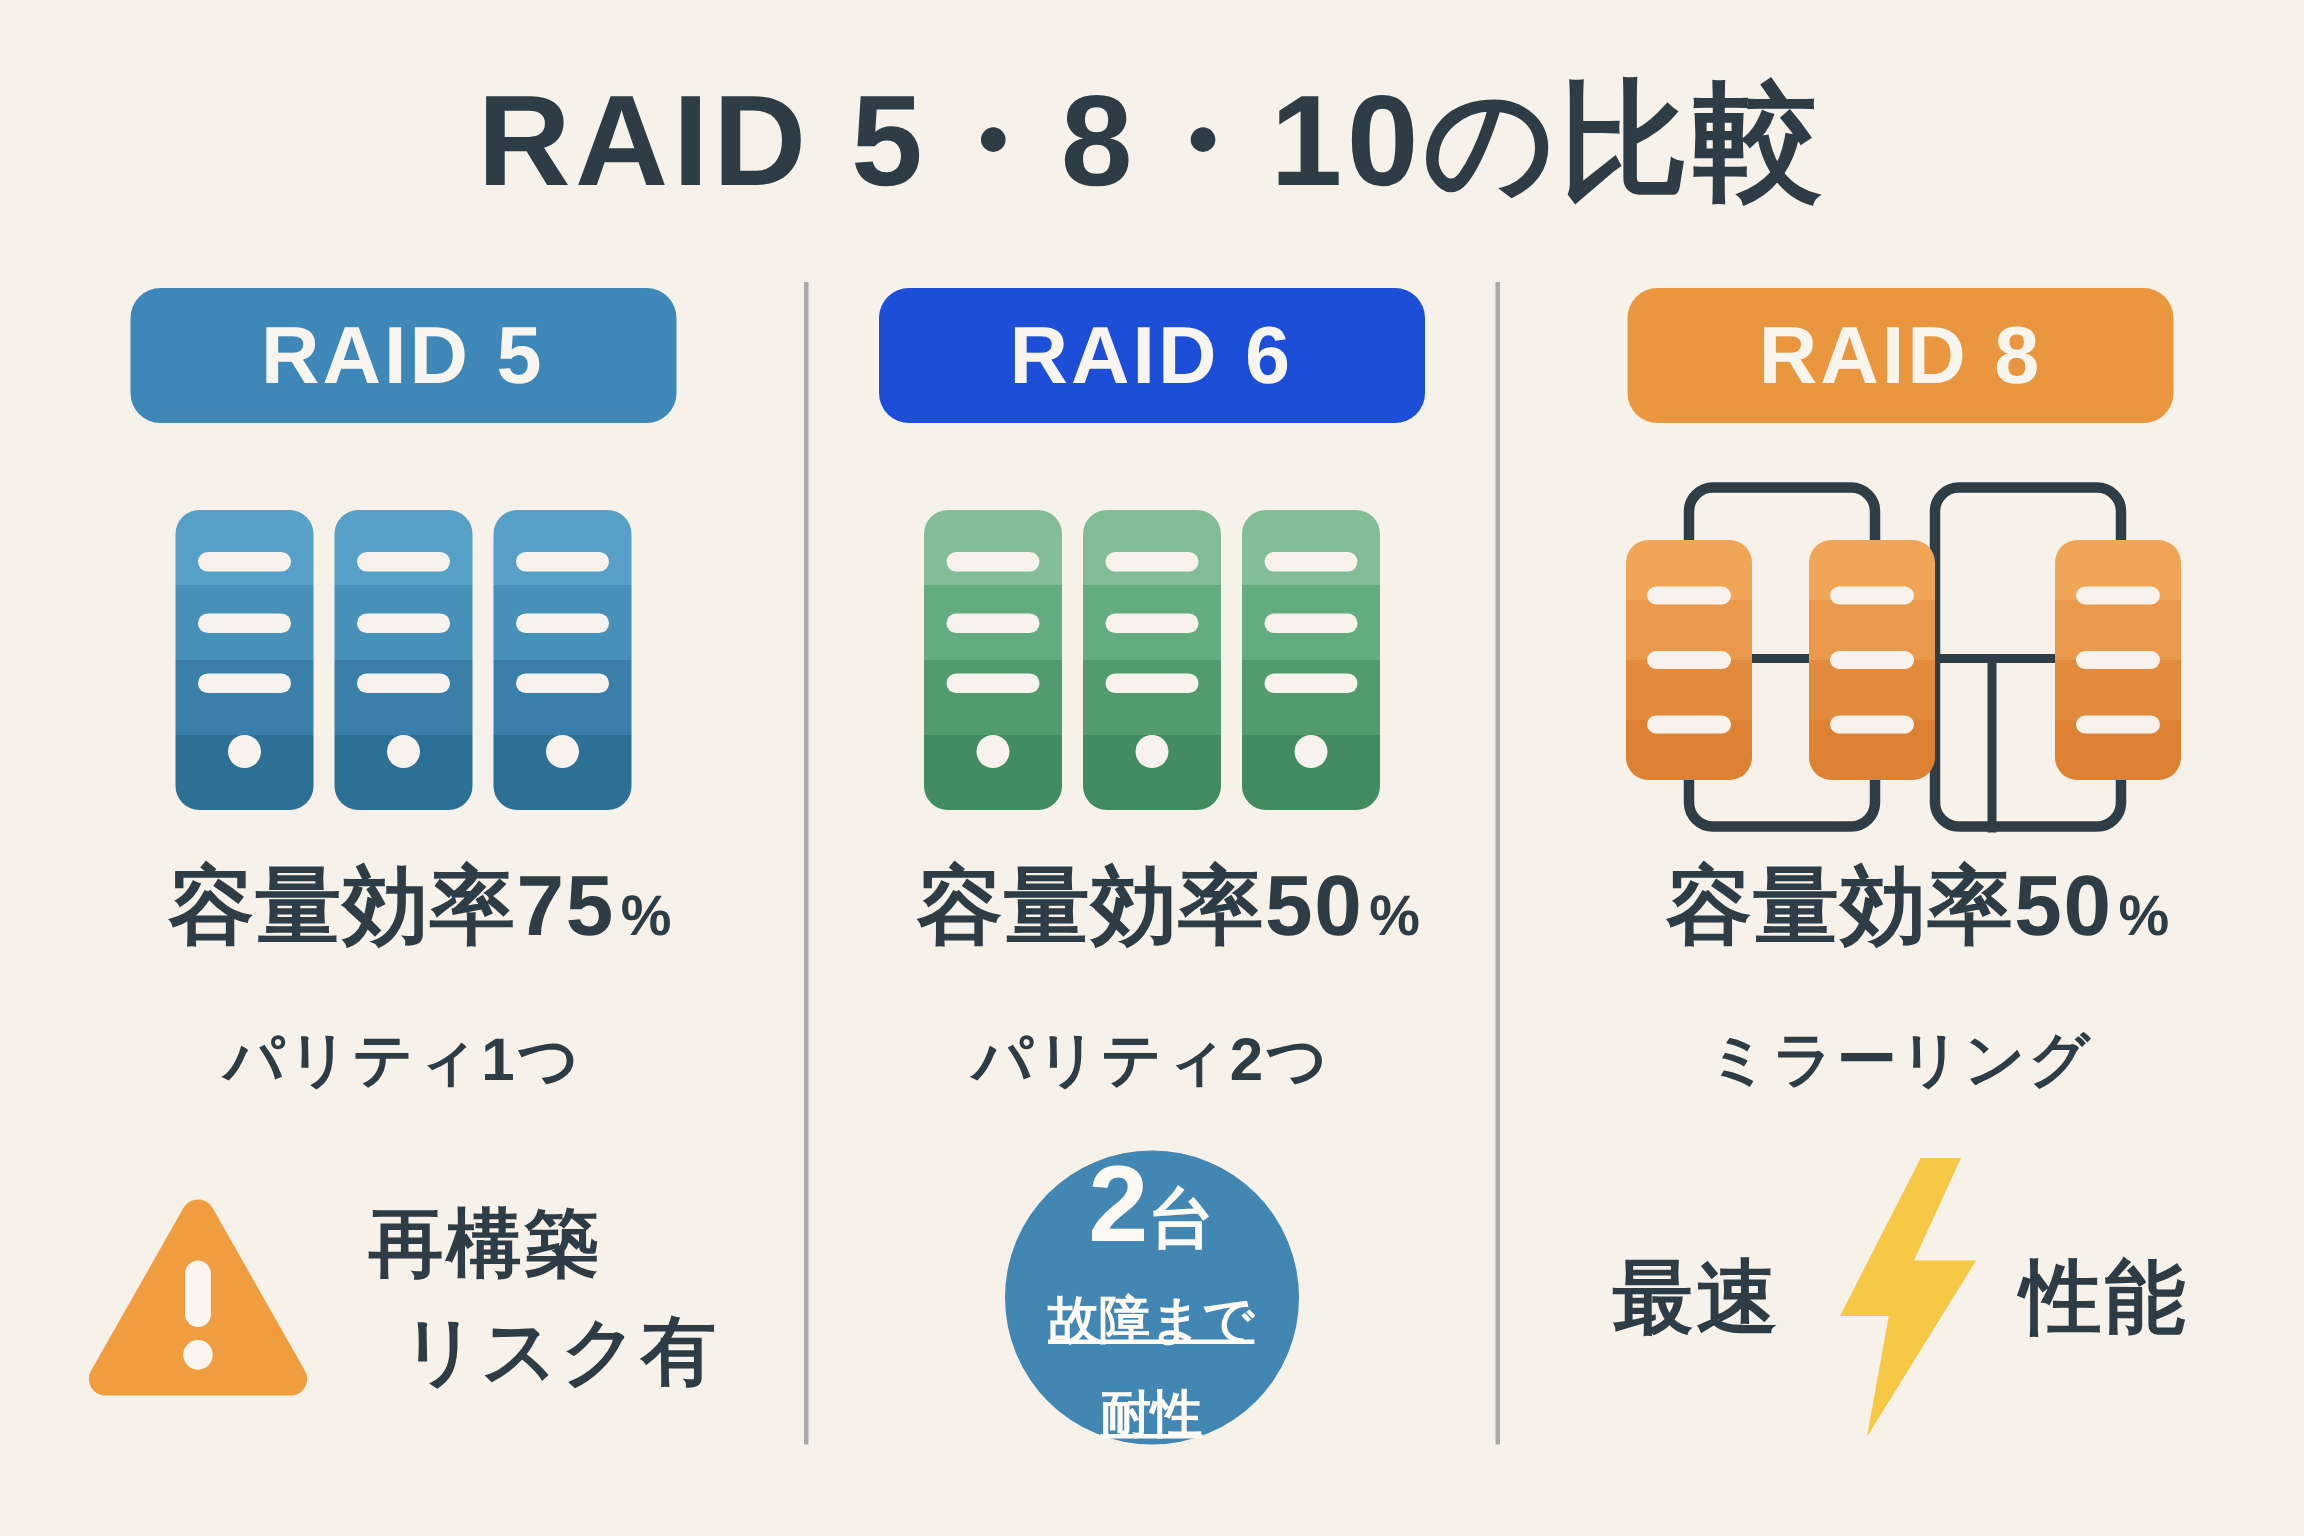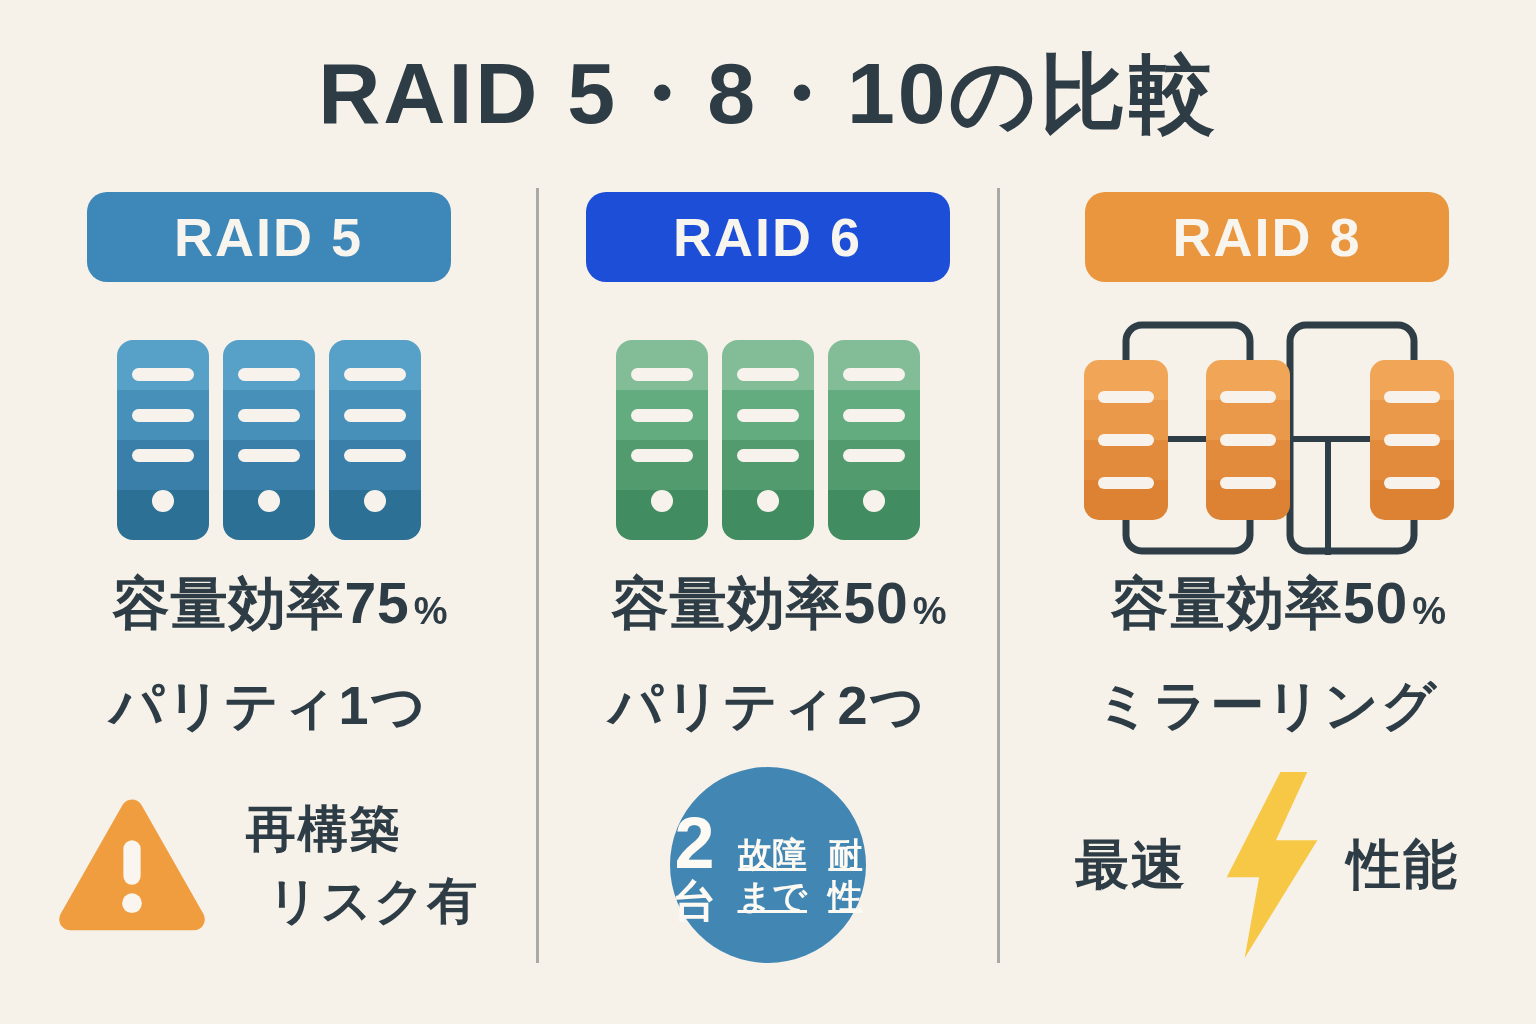--- a/index.html
+++ b/index.html
@@ -47,21 +47,21 @@
   }
   .pill-blue   { background:#3e87b9; }
   .pill-green  { background:#1d4ed8; }
   .pill-orange { background:#e9963e; }
 
   .row-icon { height:240px; margin-top:38px; display:flex; align-items:center; justify-content:center; }
   .row-cap  { height:72px; margin-top:8px;  display:flex; align-items:center; justify-content:center;
               font-size:57px; font-weight:800; letter-spacing:1px;margin-left:24px; }
   .row-cap .unit { font-size:38px; font-weight:800; margin-left:4px; margin-top:14px; }
   .row-feat { height:72px; margin-top:30px; display:flex; align-items:center; justify-content:center;
-              font-size:54px; font-weight:800; letter-spacing:2px; }
+              font-size:40px; font-weight:800; letter-spacing:2px; }
   .row-note { height:210px; margin-top:18px; display:flex; align-items:center; justify-content:center; }
 
   
   .disks { display:flex; gap:14px; }
   .disk {
     width:92px; height:200px;
     border-radius:16px;
     display:flex; flex-direction:column;
     justify-content:space-evenly; align-items:center;
   }
@@ -88,22 +88,22 @@
 
   
   .note5 { display:flex; align-items:center; gap:40px; }
   .note-text { font-size:50px; font-weight:800; line-height:1.45; letter-spacing:2px; }
   .note-text div:nth-child(2) { padding-left:22px; }
 
   
   .badge {
     width:196px; height:196px; border-radius:50%;
     background:#4286b3;
-    display:flex; flex-direction:row; align-items:center; justify-content:flex-start;
-    color:#fdfaf3; text-align:center;gap:12px;
+    display:flex; flex-direction:column; align-items:center; justify-content:flex-start;
+    color:#fdfaf3; text-align:center;
   }
   .badge .l1 { font-weight:800; line-height:1; }
   .badge .l1 .num { font-size:72px; }
   .badge .l1 .num-suffix { font-size:44px; }
   .badge .l2, .badge .l3 { font-size:34px; font-weight:800; line-height:1.25; margin-top:20px;text-decoration:underline; }
 
   
   .perf { display:flex; align-items:center; gap:24px; font-size:54px; font-weight:800; letter-spacing:2px; }
 </style>
 </head>

